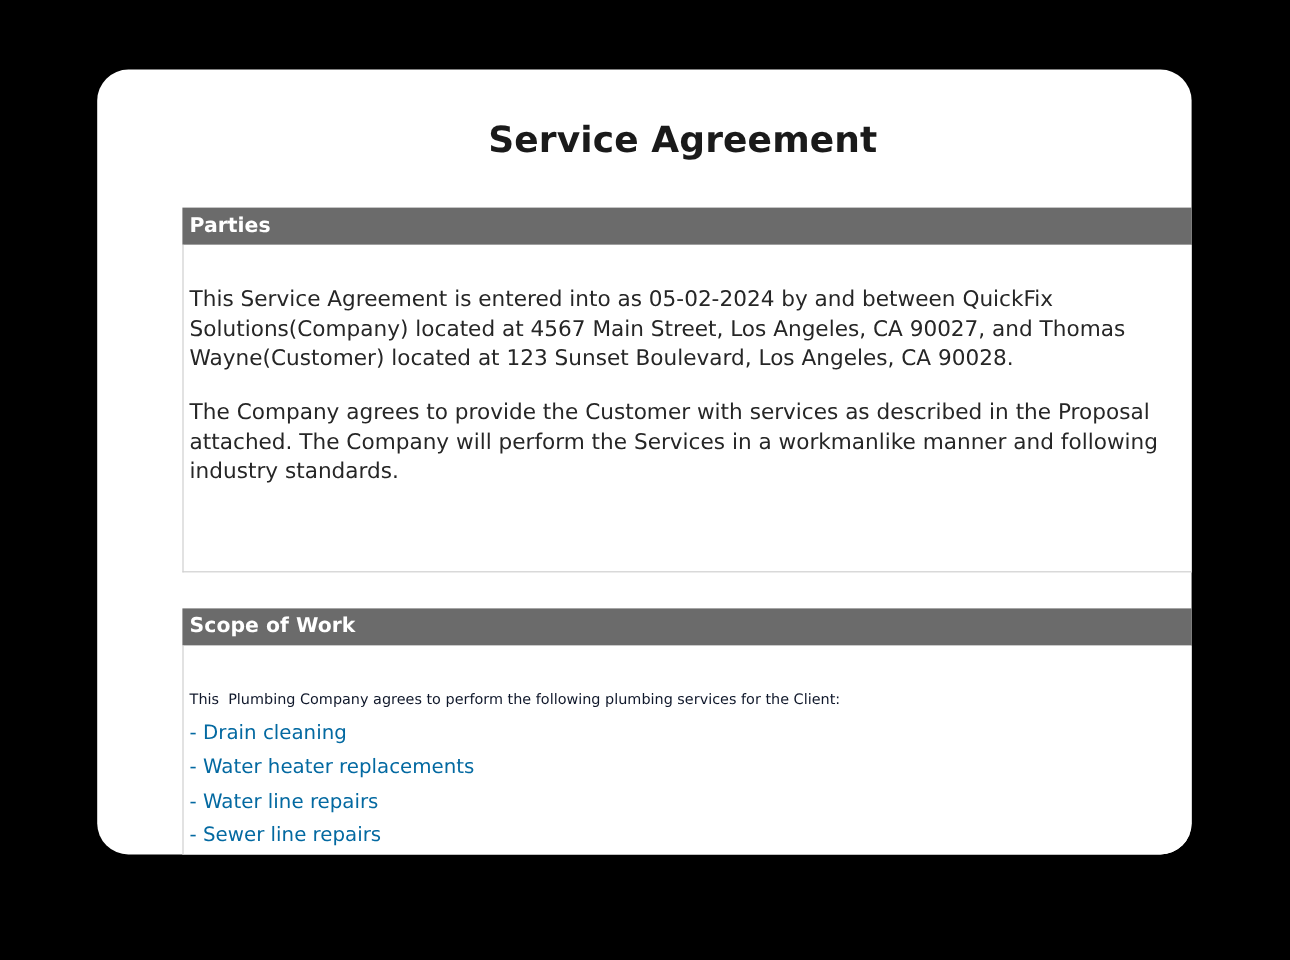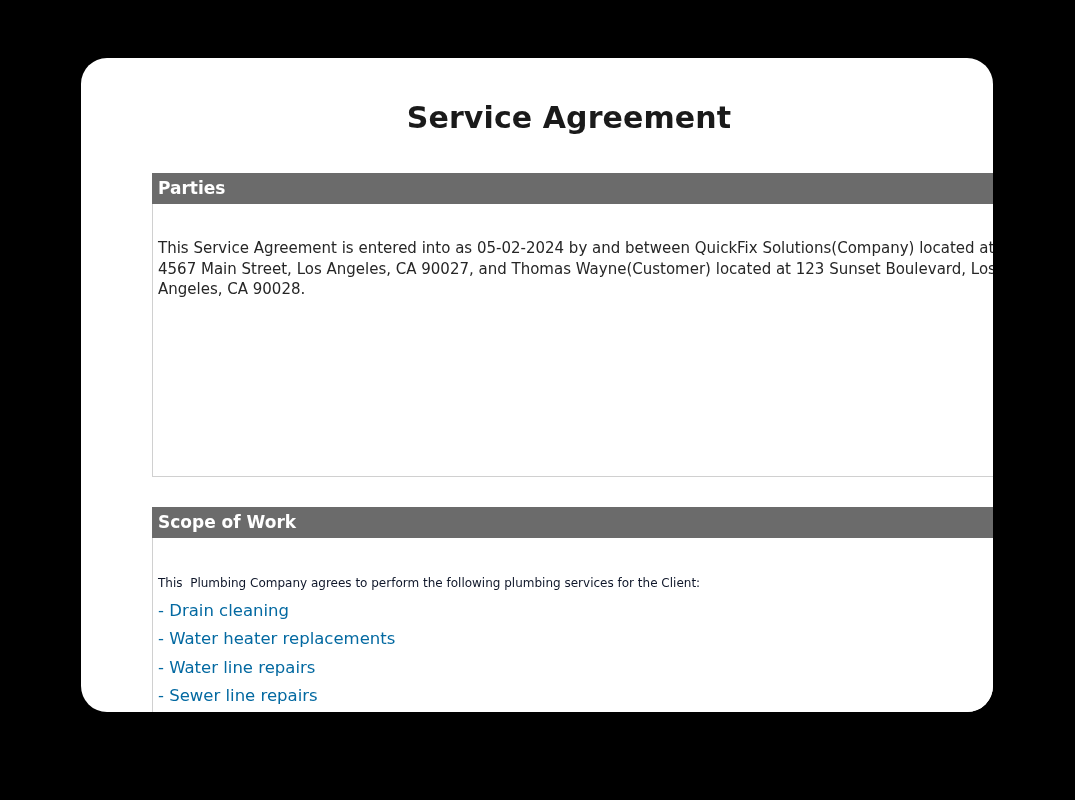--- a/index.html
+++ b/index.html
@@ -87,21 +87,21 @@
     top: 449px;
   }
   .section-scope .section-body {
     height: 200px;
     padding-top: 36px;
     border-bottom: none;
   }
 
   p.para {
     margin: 0 0 20px 0;
-    font-size: 15px;
+    font-size: 18px;
     line-height: 1.37;
     color: #262626;
   }
   p.para:last-child {
     margin-bottom: 0;
   }
 
   .list-line {
     font-size: 16.5px;
     line-height: 1.72;
@@ -122,20 +122,21 @@
 
 <div class="page-sheet">
   <div class="page-inner">
 
     <div class="doc-title">Service Agreement</div>
 
     <div class="section section-parties">
       <div class="section-header">Parties</div>
       <div class="section-body">
         <p class="para">This Service Agreement is entered into as 05-02-2024 by and between QuickFix Solutions(Company) located at 4567 Main Street, Los Angeles, CA 90027, and Thomas Wayne(Customer) located at 123 Sunset Boulevard, Los Angeles, CA 90028.</p>
+        <p class="para">The Company agrees to provide the Customer with services as described in the Proposal attached. The Company will perform the Services in a workmanlike manner and following industry standards.</p>
       </div>
     </div>
 
     <div class="section section-scope">
       <div class="section-header">Scope of Work</div>
       <div class="section-body">
         <div class="intro-line">This  Plumbing Company agrees to perform the following plumbing services for the Client:</div>
         <div class="list-line">- Drain cleaning</div>
         <div class="list-line">- Water heater replacements</div>
         <div class="list-line">- Water line repairs</div>

